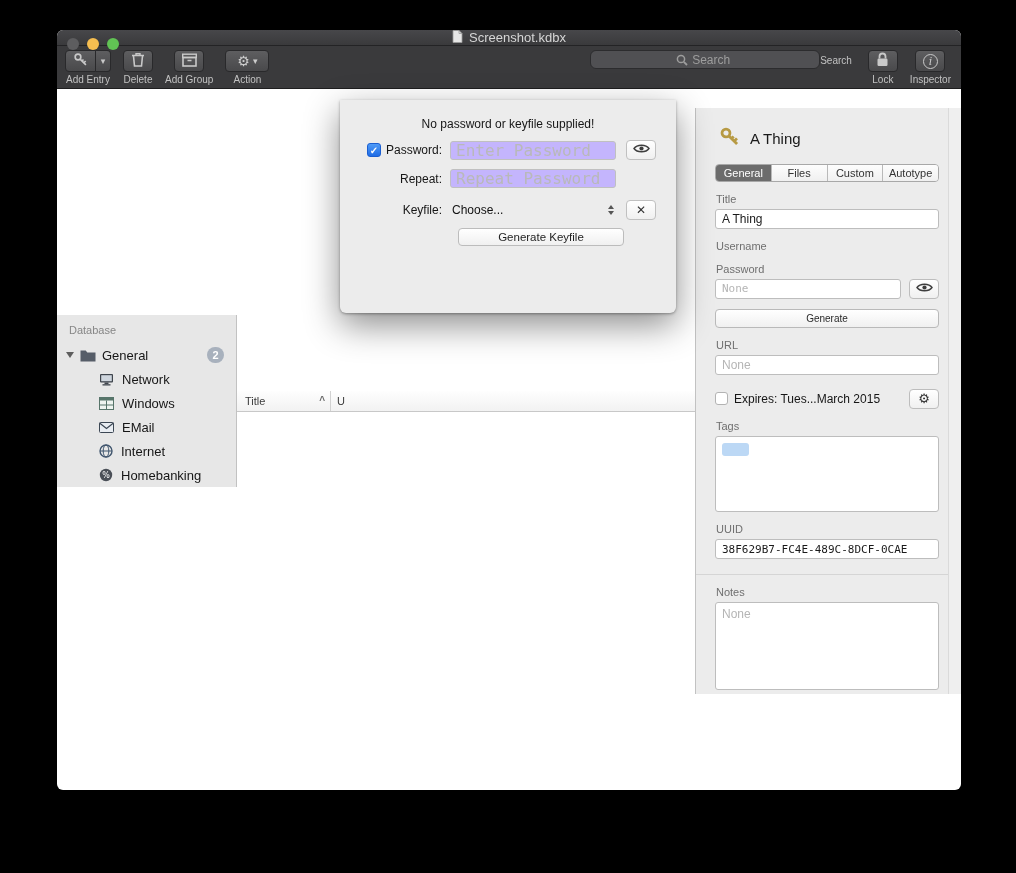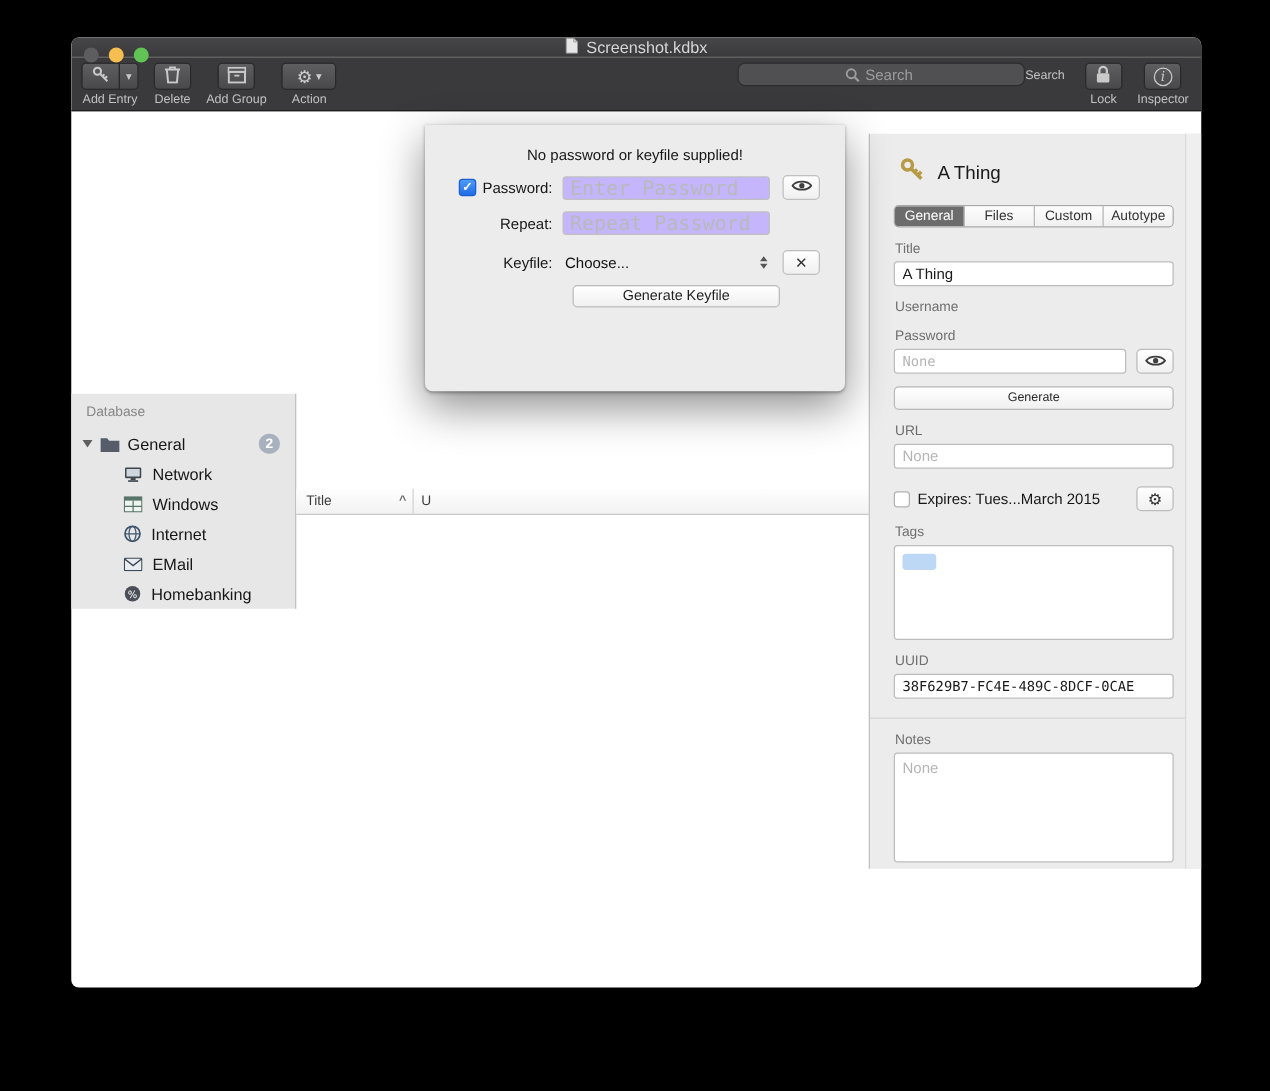--- a/index.html
+++ b/index.html
@@ -268,36 +268,36 @@
               <rect x="0.5" y="0.5" width="14" height="12" fill="#eef4f0" stroke="#57756a"></rect>
               <rect x="0.5" y="0.5" width="14" height="3" fill="#57756a"></rect>
               <line x1="7.5" y1="3.5" x2="7.5" y2="12.5" stroke="#57756a"></line>
               <line x1="0.5" y1="8" x2="14.5" y2="8" stroke="#57756a"></line>
             </svg>
         </span>
         <span>Windows</span>
       </div>
       <div class="sb-row sb-child">
         <span class="sb-icon">
+          <svg width="15" height="11" viewBox="0 0 15 11">
+              <rect x="0.5" y="0.5" width="14" height="10" rx="1" fill="#e9edf2" stroke="#3c4754"></rect>
+              <path d="M0.5 1 L7.5 6.5 L14.5 1" fill="none" stroke="#3c4754" stroke-width="1.2"></path>
+            </svg>
+        </span>
+        <span>EMail</span>
+      </div>
+      <div class="sb-row sb-child">
+        <span class="sb-icon">
           <svg width="14" height="14" viewBox="0 0 14 14">
               <circle cx="7" cy="7" r="6" fill="none" stroke="#41566e" stroke-width="1.4"></circle>
               <ellipse cx="7" cy="7" rx="2.8" ry="6" fill="none" stroke="#41566e" stroke-width="1"></ellipse>
               <line x1="1" y1="7" x2="13" y2="7" stroke="#41566e" stroke-width="1"></line>
             </svg>
         </span>
         <span>Internet</span>
-      </div>
-      <div class="sb-row sb-child">
-        <span class="sb-icon">
-          <svg width="15" height="11" viewBox="0 0 15 11">
-              <rect x="0.5" y="0.5" width="14" height="10" rx="1" fill="#e9edf2" stroke="#3c4754"></rect>
-              <path d="M0.5 1 L7.5 6.5 L14.5 1" fill="none" stroke="#3c4754" stroke-width="1.2"></path>
-            </svg>
-        </span>
-        <span>EMail</span>
       </div>
       <div class="sb-row sb-child">
         <span class="sb-icon">
           <svg width="14" height="14" viewBox="0 0 14 14">
               <circle cx="7" cy="7" r="6.2" fill="#4a4f57"></circle>
               <text x="7" y="10" font-size="8" fill="#fff" text-anchor="middle" font-family="DejaVu Sans">%</text>
             </svg>
         </span>
         <span>Homebanking</span>
       </div>

